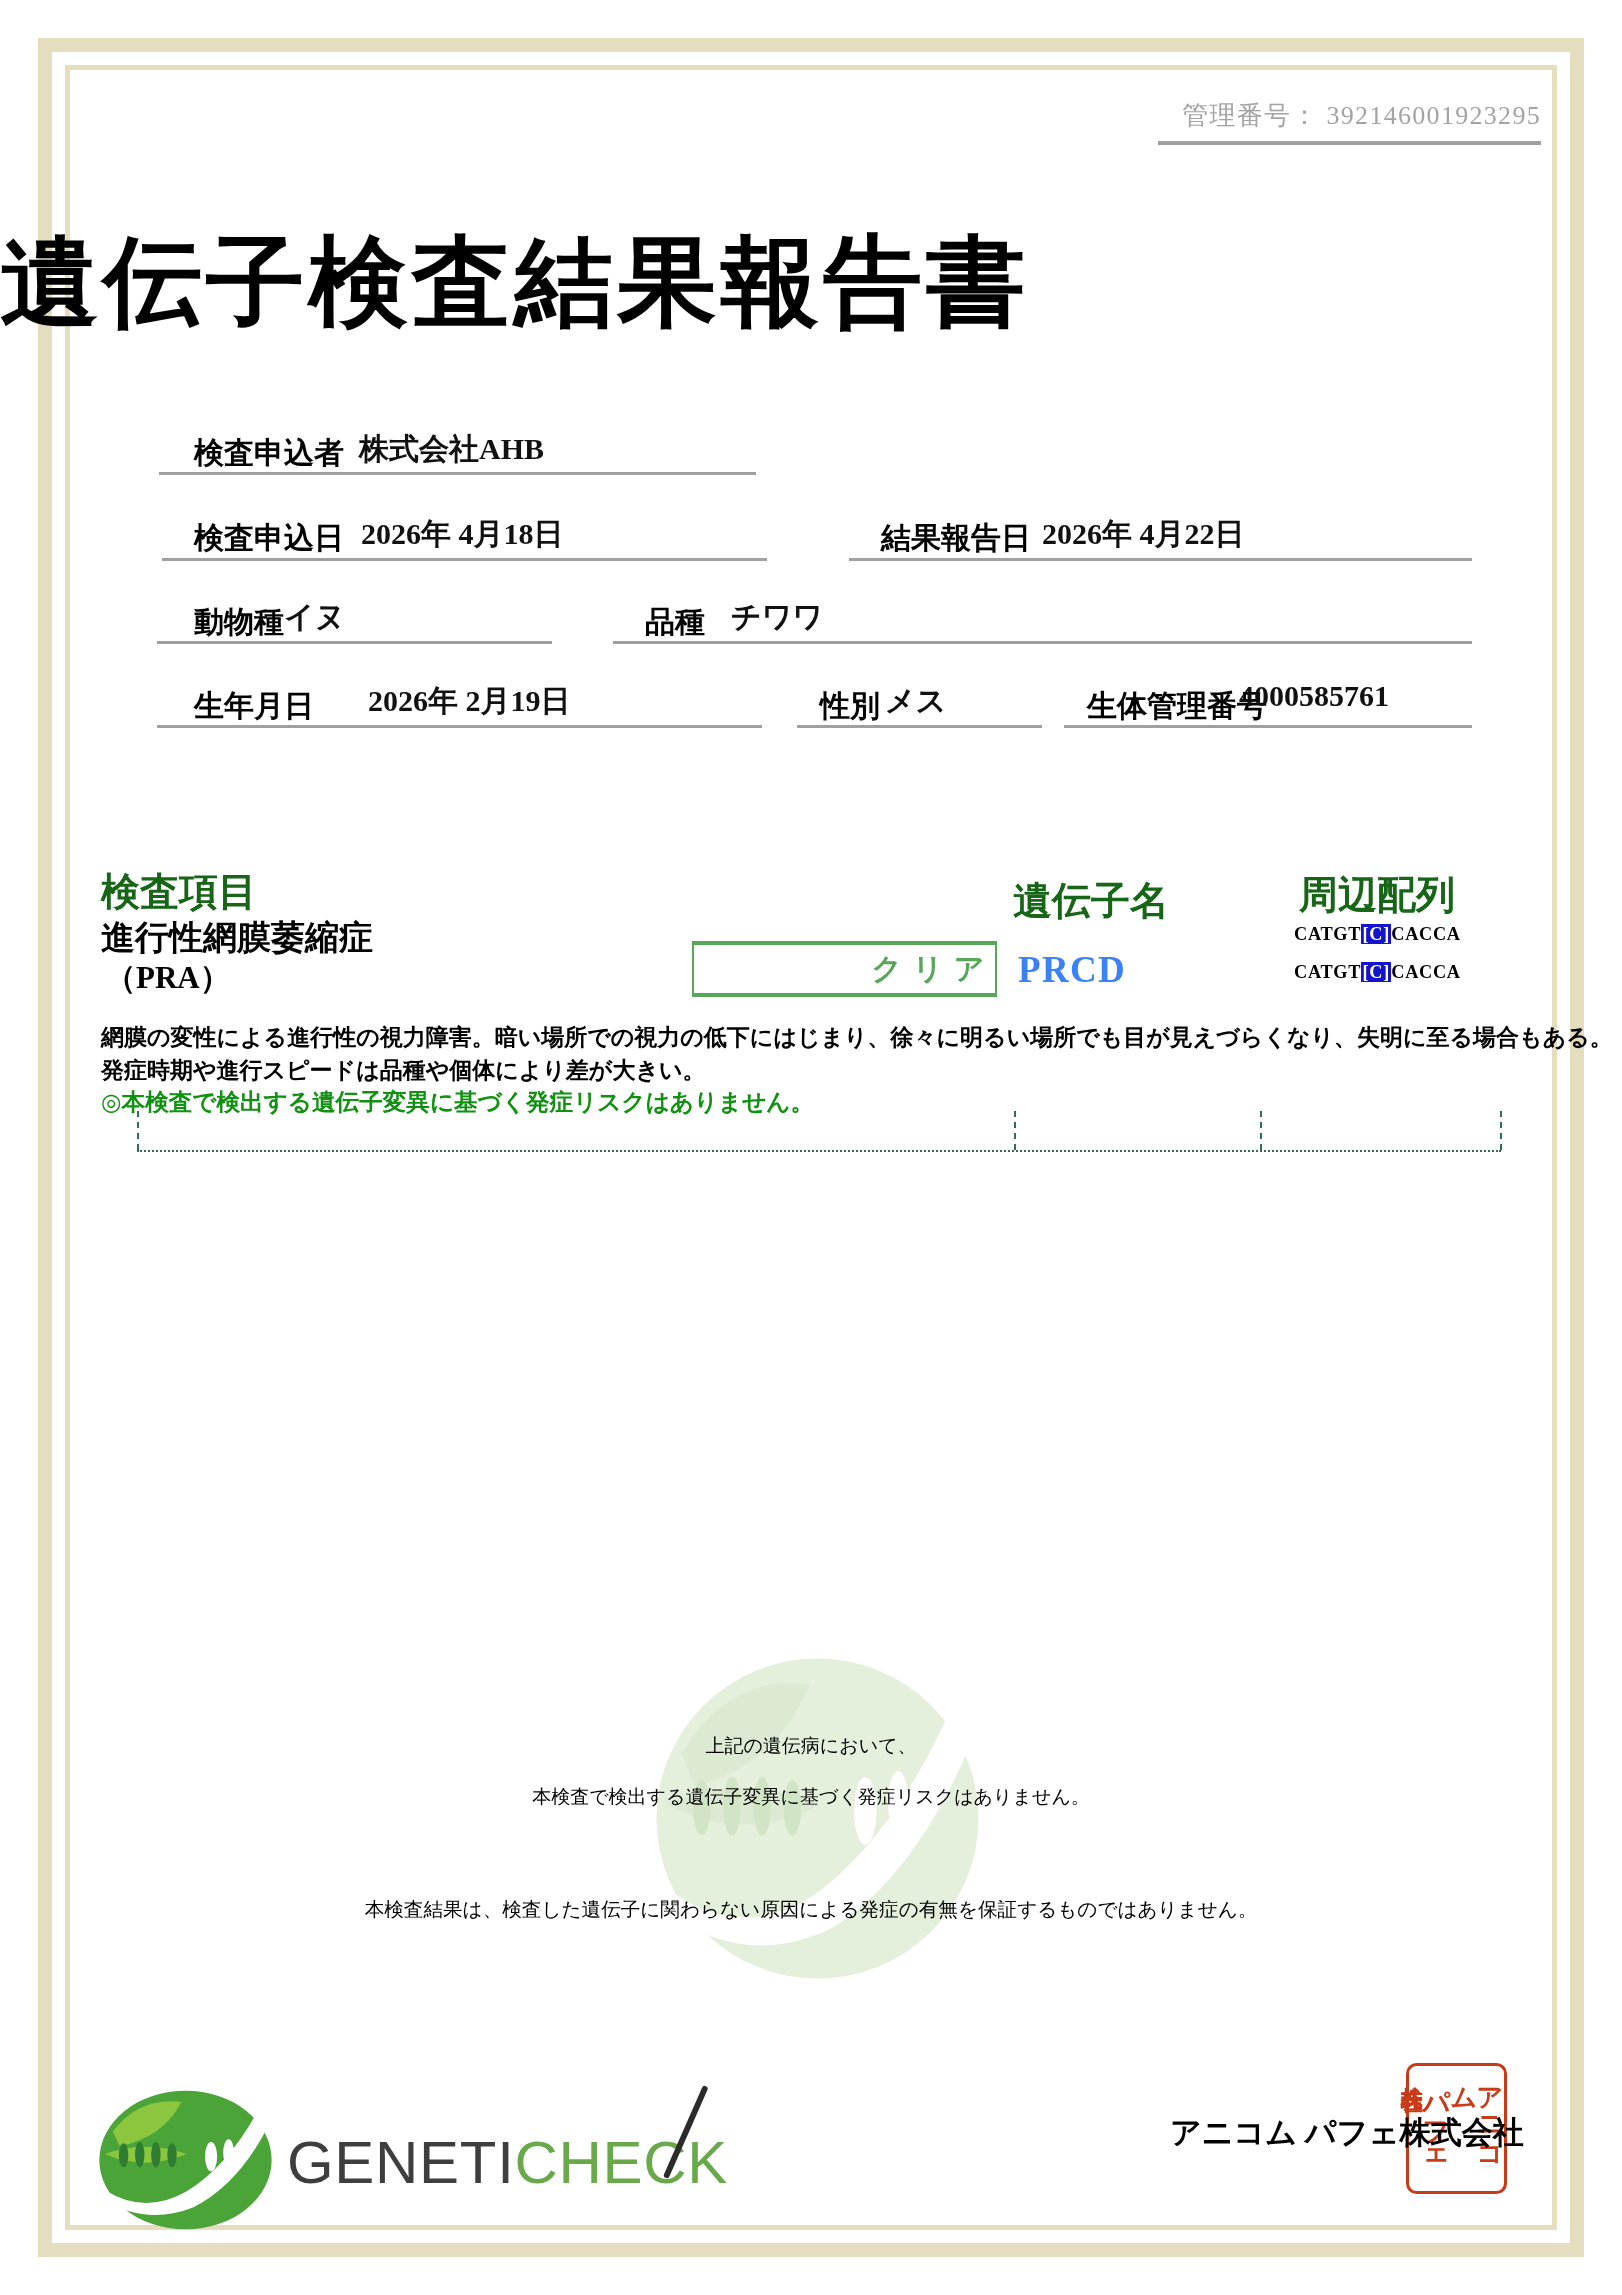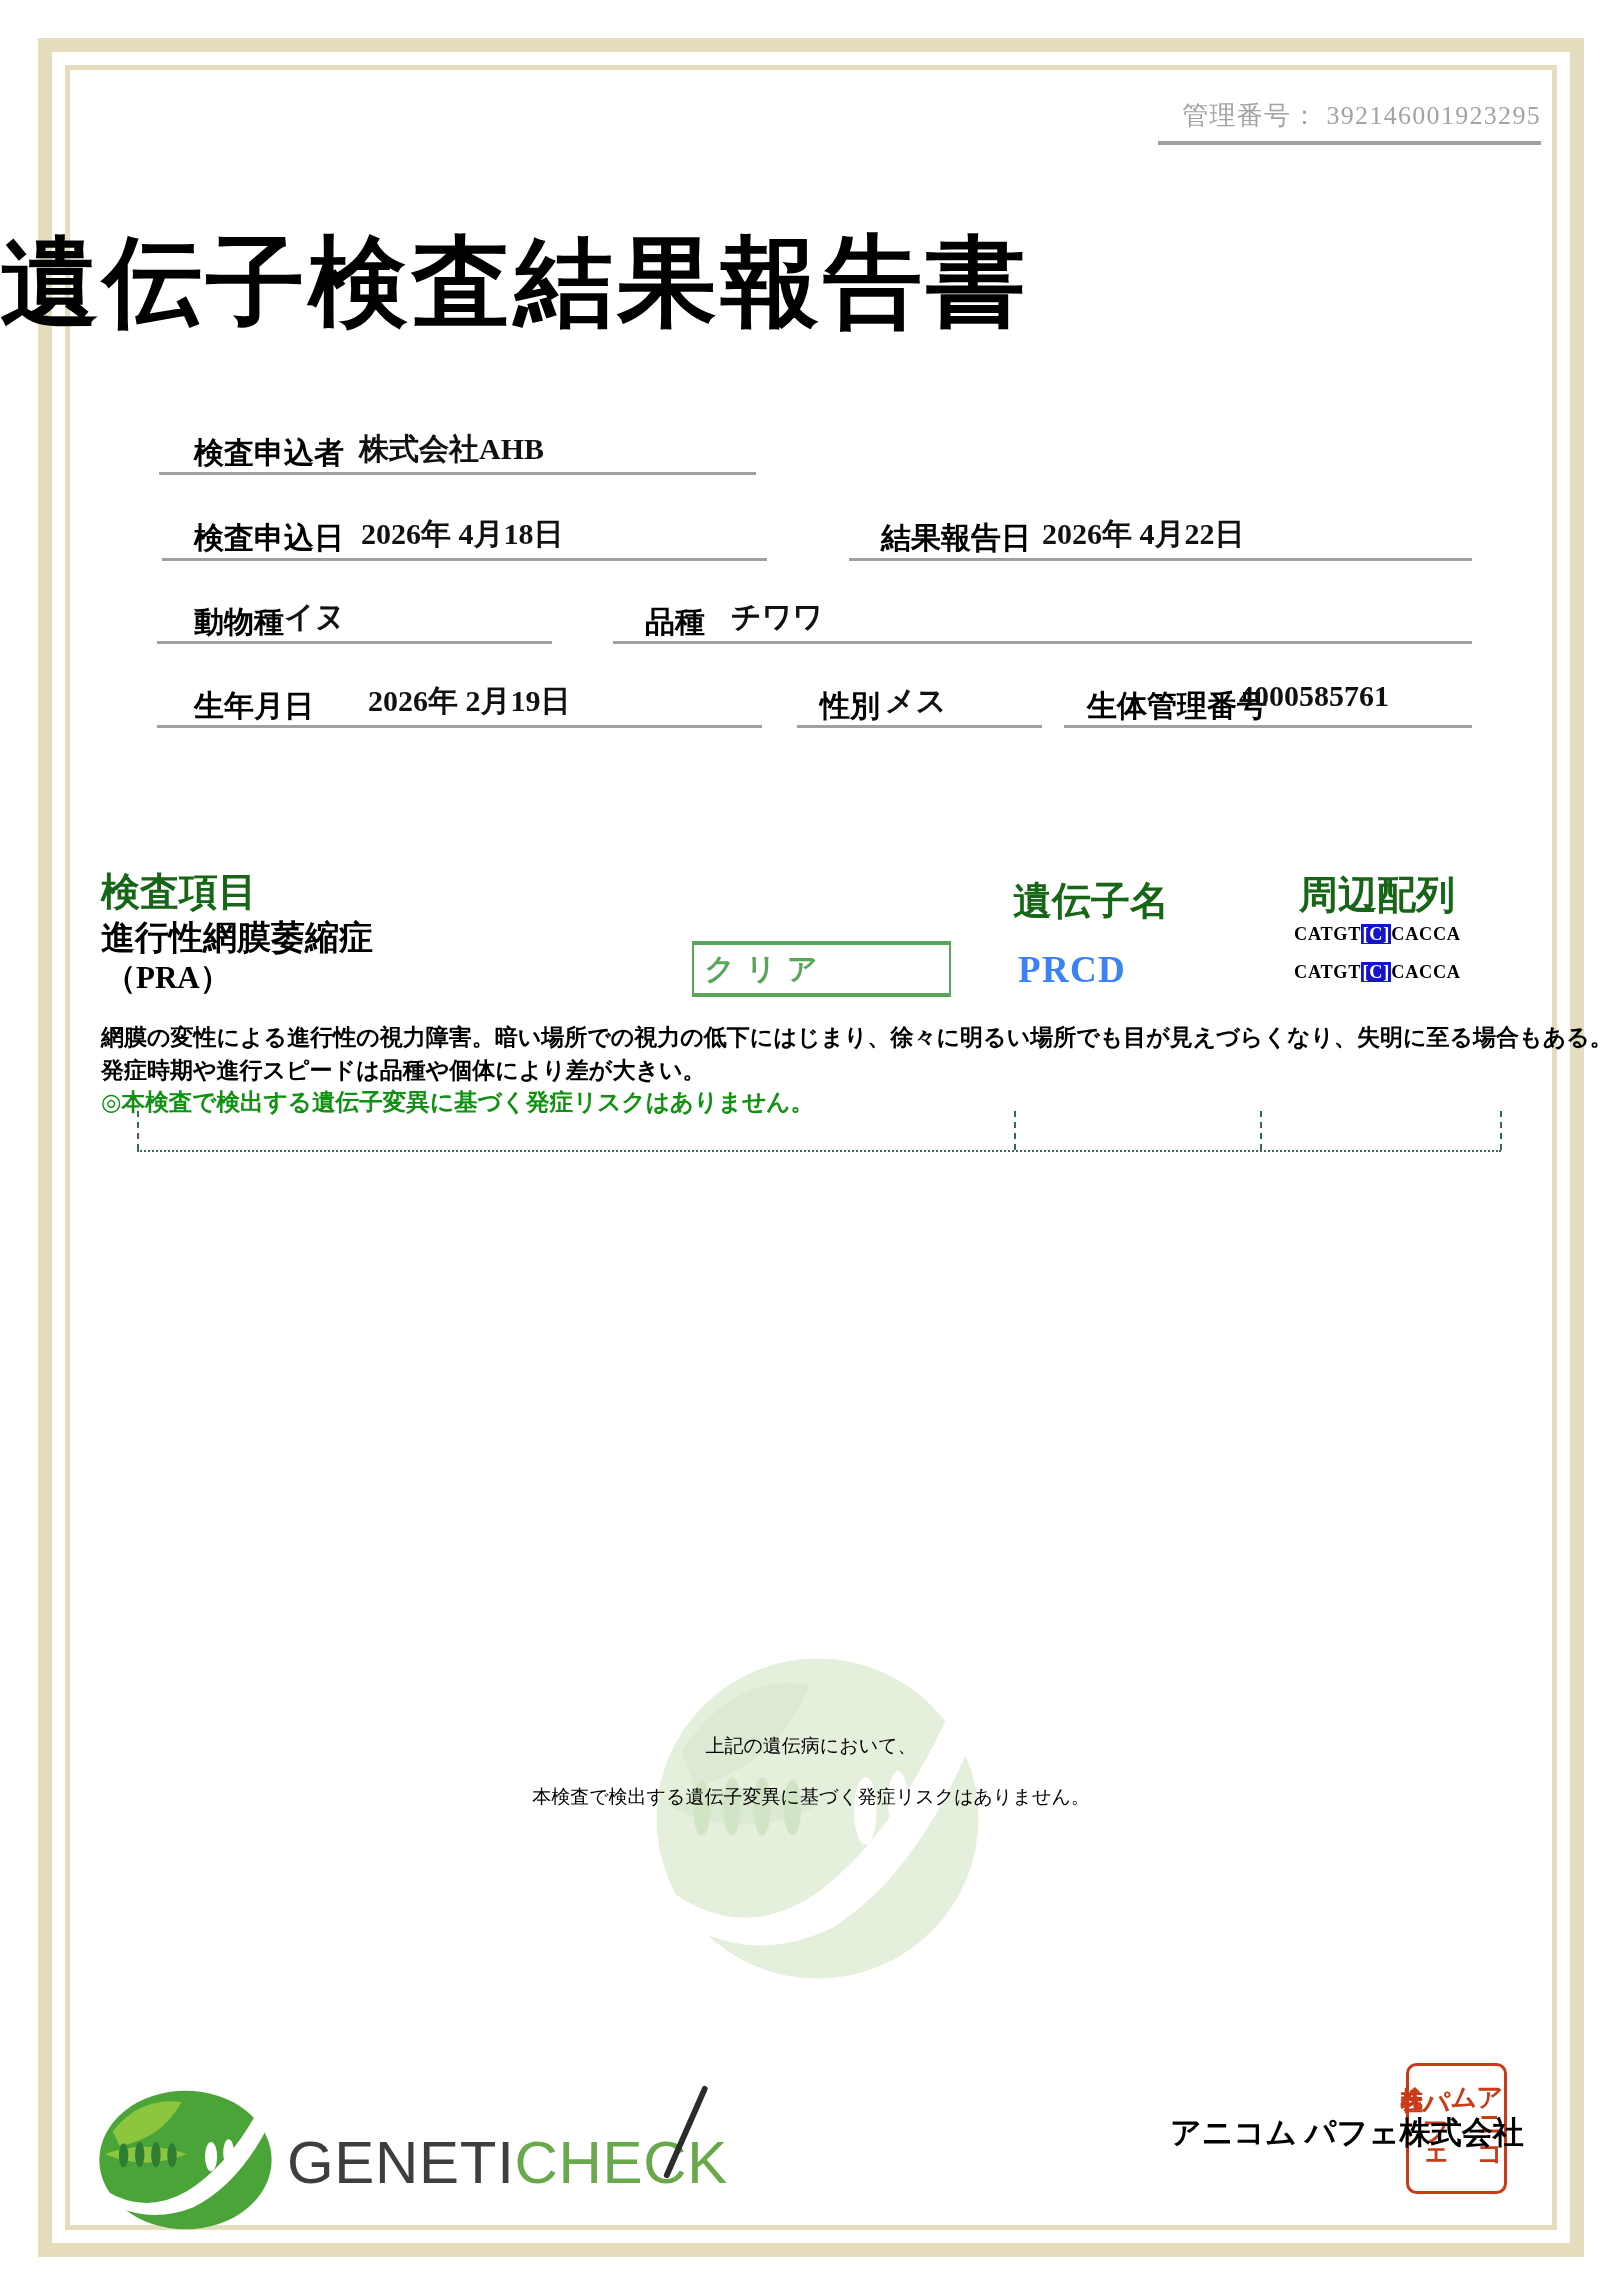--- a/index.html
+++ b/index.html
@@ -20,21 +20,21 @@
   .title{font-size:99px;font-weight:bold;letter-spacing:3.9px;color:#000;width:100%;margin:0;}
 
   .flabel{font-size:30px;font-weight:bold;color:#000;white-space:nowrap;margin-left:32px;}
   .fvalue{font-size:30px;font-weight:bold;color:#111;white-space:nowrap;}
   .ul{background:#a0a0a0;height:3.3px;}
 
   .sec-head{font-size:39px;font-weight:bold;color:#176517;white-space:nowrap;}
   .item-name{font-size:34px;font-weight:bold;color:#000;white-space:nowrap;}
   .item-abbr{font-size:31px;font-weight:bold;color:#000;white-space:nowrap;}
   .result-box{width:255px;height:48px;border:2.6px solid #58a758;border-top-width:4.6px;border-bottom-width:4.6px;
-              display:flex;align-items:center;justify-content:flex-start;}
+              display:flex;align-items:center;justify-content:flex-end;padding-left:46px;}
   .result-text{color:#58a758;font-size:30px;font-weight:bold;letter-spacing:10.5px;text-indent:10.5px;}
   .gene{font-size:37px;font-weight:600;color:#3b82f6;letter-spacing:1.3px;}
   .seq{font-size:18.3px;font-weight:bold;color:#000;white-space:nowrap;letter-spacing:0.7px;}
   .seq .variant{background:#1414cc;color:#ffffff;padding:0 1.3px;}
 
   .desc{font-size:23px;font-weight:bold;color:#000;white-space:nowrap;}
   .risk{font-size:23.6px;font-weight:bold;color:#119111;white-space:nowrap;}
 
   .dash-h{border-top:2.6px dotted #336b54;}
   .dash-v{border-left:2px dashed #336b54;}
@@ -134,20 +134,21 @@
     <ellipse cx="62" cy="97" rx="7" ry="19" fill="#aecf98"></ellipse>
     <ellipse cx="86" cy="97" rx="7" ry="19" fill="#aecf98"></ellipse>
     <ellipse cx="110" cy="98" rx="7" ry="18" fill="#aecf98"></ellipse>
     <ellipse cx="168" cy="100" rx="9" ry="22" fill="#ffffff"></ellipse>
     <ellipse cx="194" cy="94" rx="8" ry="20" fill="#ffffff"></ellipse>
     <path d="M 10,150 Q 70,188 132,152 Q 192,114 236,34 L 252,56 Q 208,142 142,176 Q 72,204 6,164 Z" fill="#ffffff"></path>
   </svg>
 
   <div class="abs sum-main sans" style="left:0;top:1733px;">上記の遺伝病において、</div>
   <div class="abs sum-main sans" style="left:0;top:1784px;">本検査で検出する遺伝子変異に基づく発症リスクはありません。</div>
+  <div class="abs sum-note sans" style="left:0;top:1896px;">本検査結果は、検査した遺伝子に関わらない原因による発症の有無を保証するものではありません。</div>
 
   <svg class="abs" style="left:98px;top:2090px;" width="175" height="140" viewBox="0 0 260 210" preserveAspectRatio="none">
     <ellipse cx="130" cy="105" rx="128" ry="104" fill="#4aa437"></ellipse>
     <path d="M 22,62 Q 62,10 124,18 Q 96,72 32,84 Z" fill="#8cc63f"></path>
     <path d="M 10,96 Q 70,74 132,96 Q 70,122 10,96 Z" fill="#8cc63f"></path>
     <ellipse cx="38" cy="98" rx="7" ry="18" fill="#2f7d32"></ellipse>
     <ellipse cx="62" cy="97" rx="7" ry="19" fill="#2f7d32"></ellipse>
     <ellipse cx="86" cy="97" rx="7" ry="19" fill="#2f7d32"></ellipse>
     <ellipse cx="110" cy="98" rx="7" ry="18" fill="#2f7d32"></ellipse>
     <ellipse cx="168" cy="100" rx="9" ry="22" fill="#ffffff"></ellipse>

